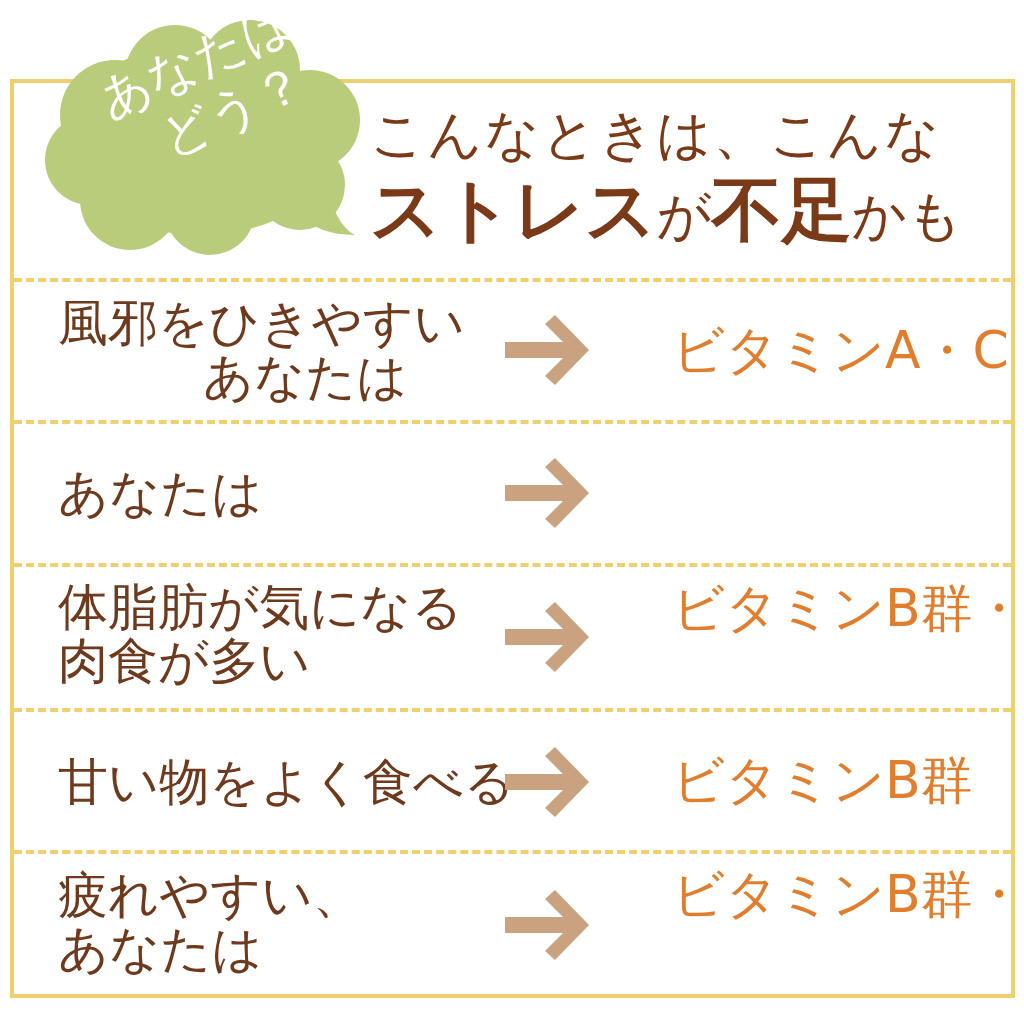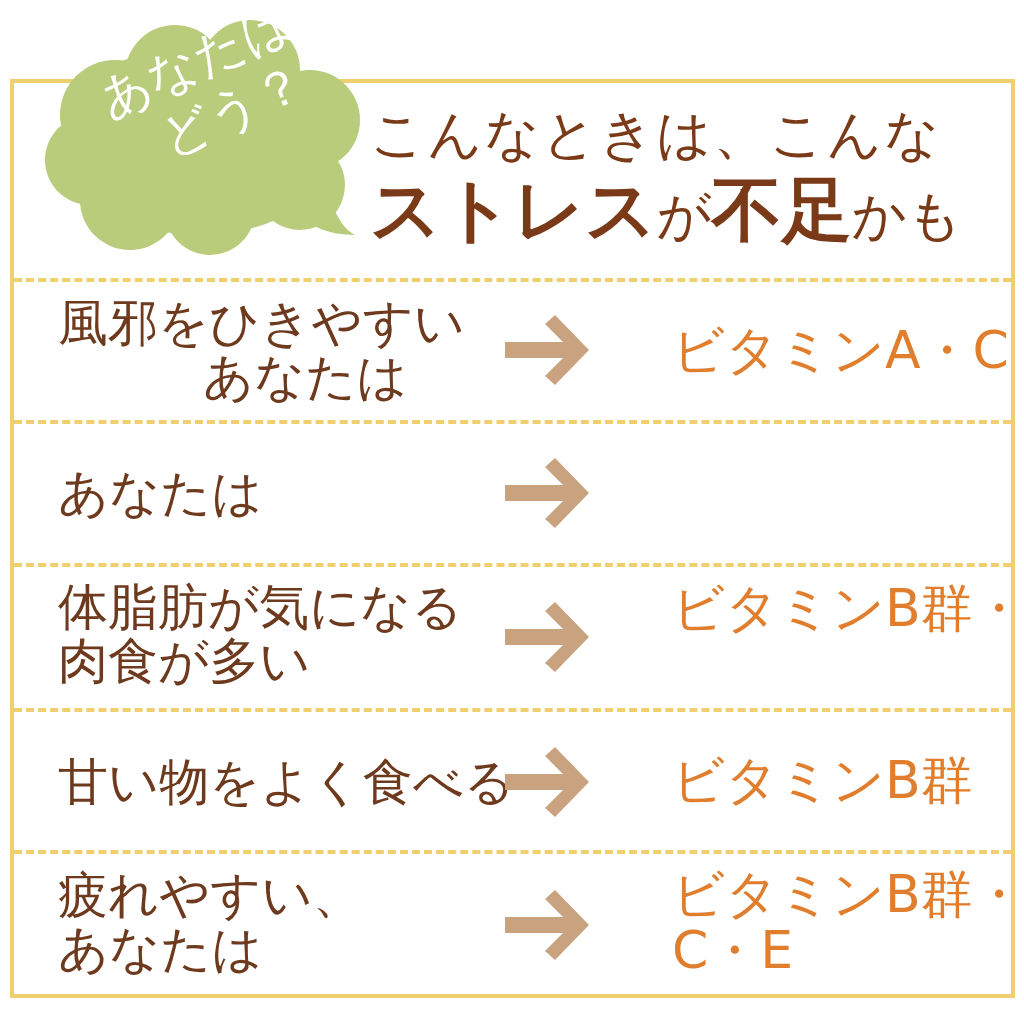--- a/index.html
+++ b/index.html
@@ -112,15 +112,14 @@
 <div>
   <div class="sym" style="top:868px">
     <span>疲れやすい、</span>
     <span>あなたは</span>
   </div>
   <svg class="arrow" style="top:890px" viewBox="0 0 90 70">
       <path d="M0 27 H58 L40 9 L50 0 L84 35 L50 70 L40 61 L58 43 H0 Z" fill="#c9a27f"></path>
     </svg>
   <div class="vit" style="top:866px">
     <span>ビタミンB群・</span>
-    <span>C・E</span>
   </div>
 </div>
 
 </body></html>

